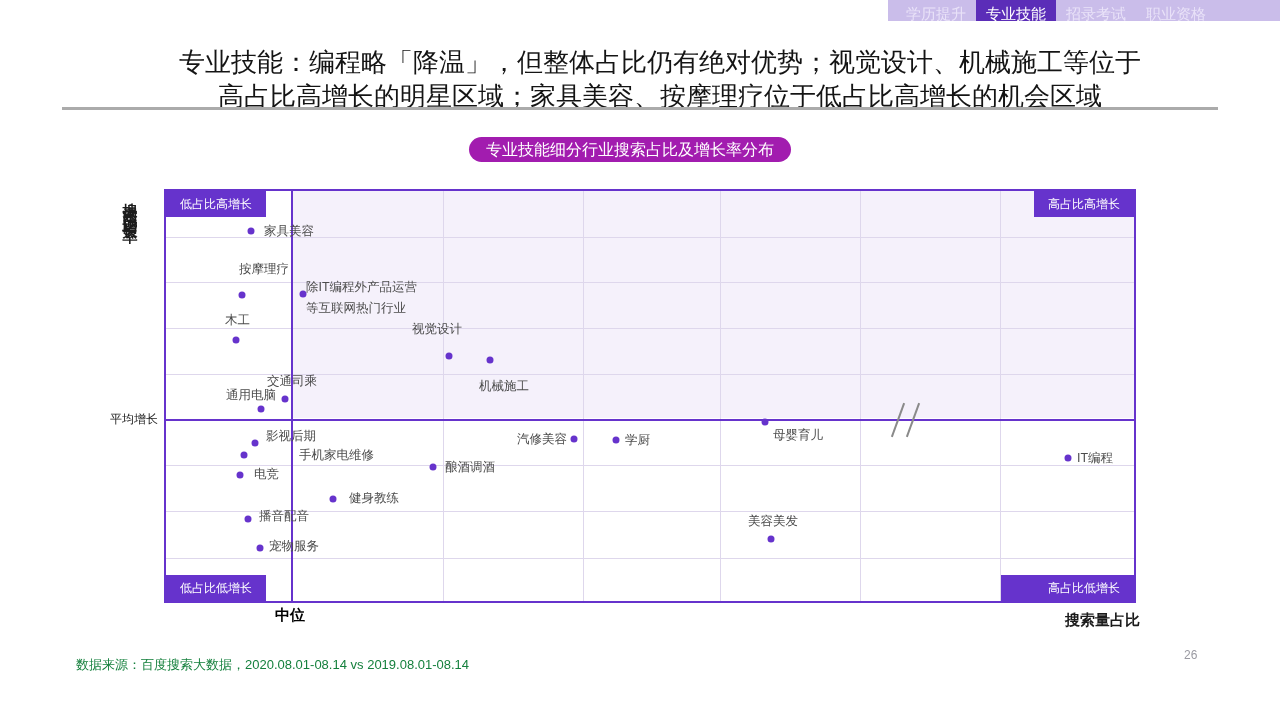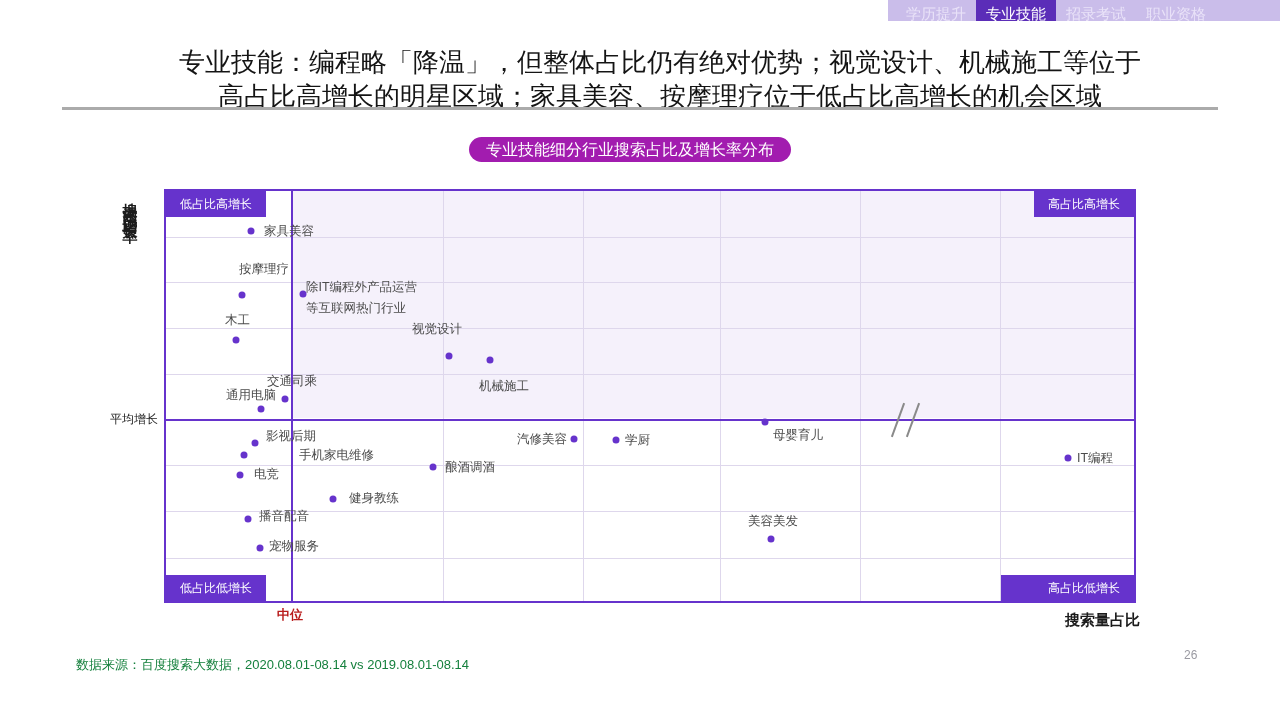--- a/index.html
+++ b/index.html
@@ -21,21 +21,21 @@
   .pill{position:absolute;left:630px;top:137px;transform:translateX(-50%);
         background:#a21caf;color:#fff;font-size:16px;line-height:25px;height:25px;
         padding:0 17px;border-radius:13px;white-space:nowrap;}
 
   
   .ylab{position:absolute;left:120px;top:191px;writing-mode:vertical-rl;
         font-size:15px;font-weight:bold;color:#1c1c1c;letter-spacing:4px;}
   .avg-label{position:absolute;left:96px;top:411px;width:62px;text-align:right;
              font-size:12px;font-weight:normal;color:#1c1c1c;}
   .mid-label{position:absolute;left:290px;top:606px;transform:translateX(-50%);
-             font-size:13px;font-weight:bold;color:#b91c1c;}
+             font-size:15px;font-weight:bold;color:#000000;}
   .xlab{position:absolute;right:140px;top:611px;font-size:15px;font-weight:bold;color:#1c1c1c;}
 
   
   .chart{position:absolute;left:164px;top:189px;width:972px;height:414px;
          border:2px solid #6633cc;box-sizing:border-box;background:#ffffff;}
   .quad-shade{position:absolute;background:#f5f1fb;z-index:1;}
   .gl{position:absolute;background:#ded7ec;z-index:2;}
   .gl.v{top:0;bottom:0;width:1px;}
   .gl.h{left:0;right:0;height:1px;}
   .refline{position:absolute;background:#6633cc;z-index:3;}

